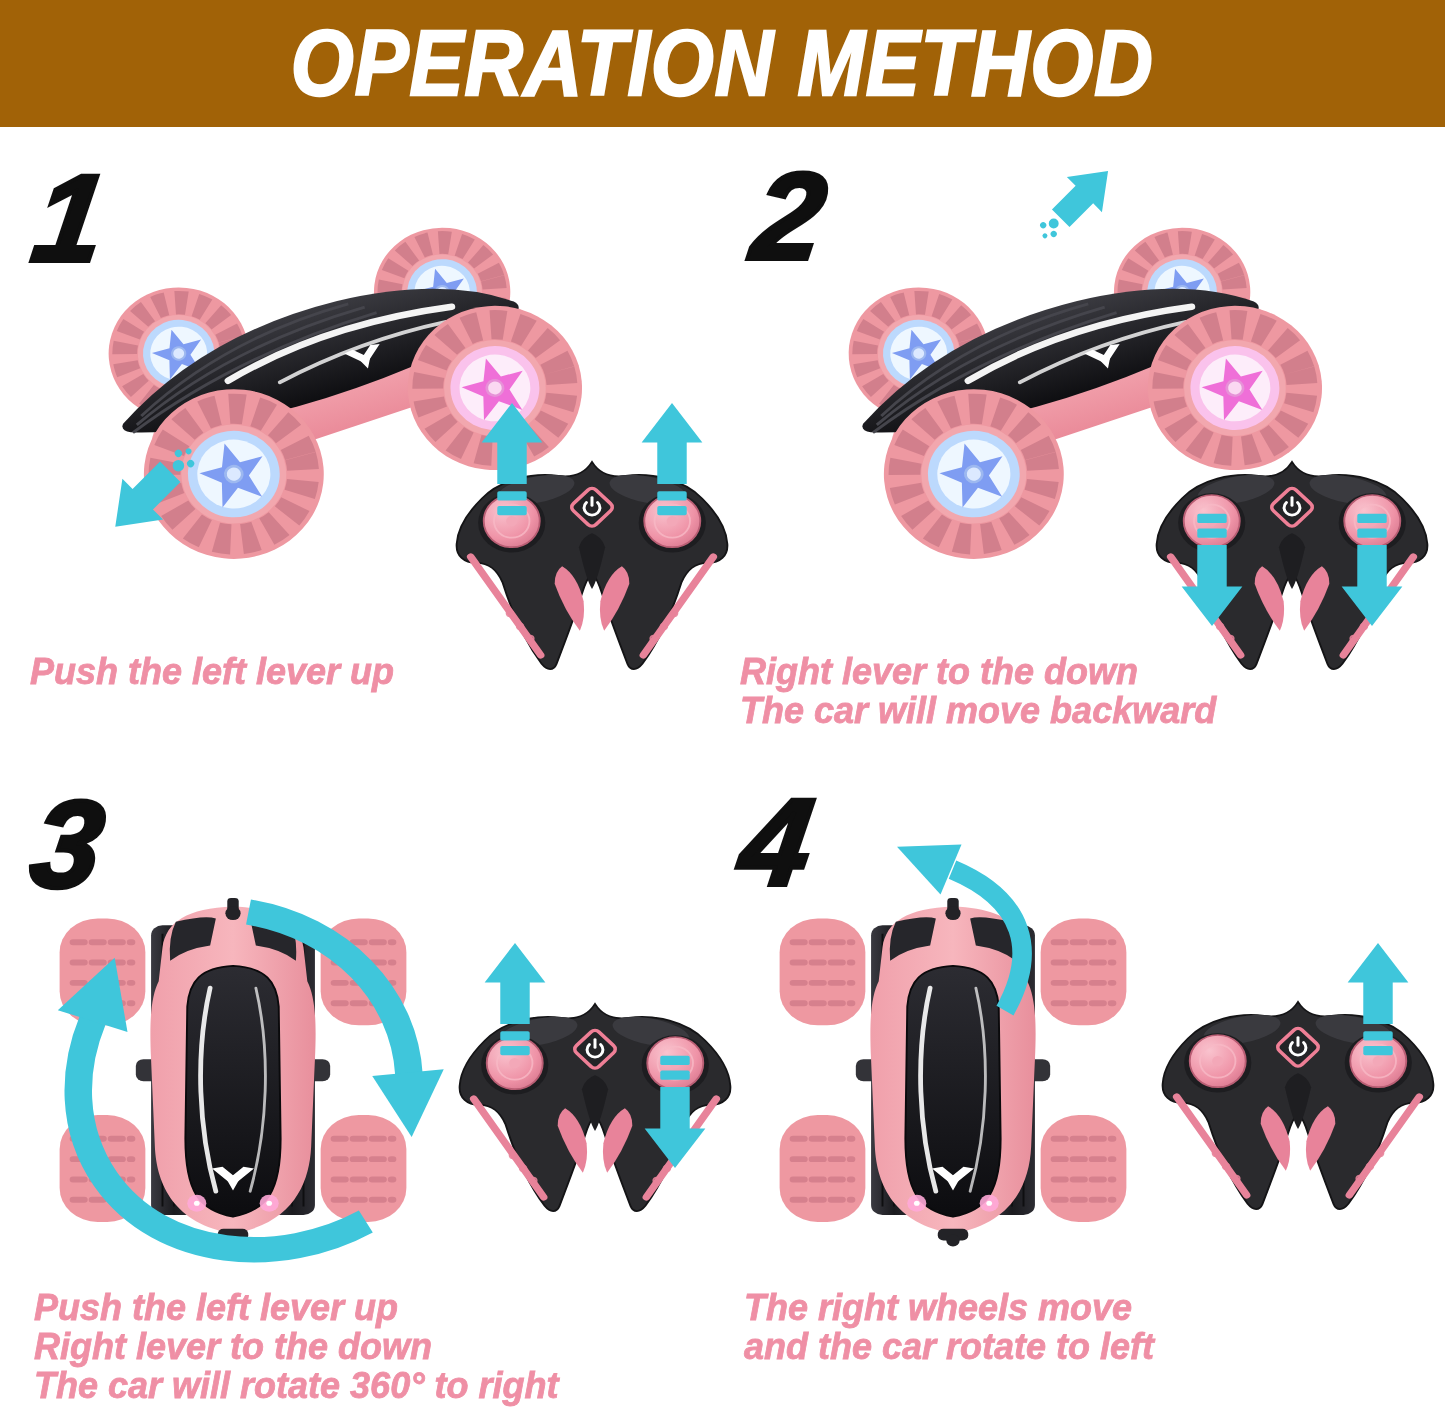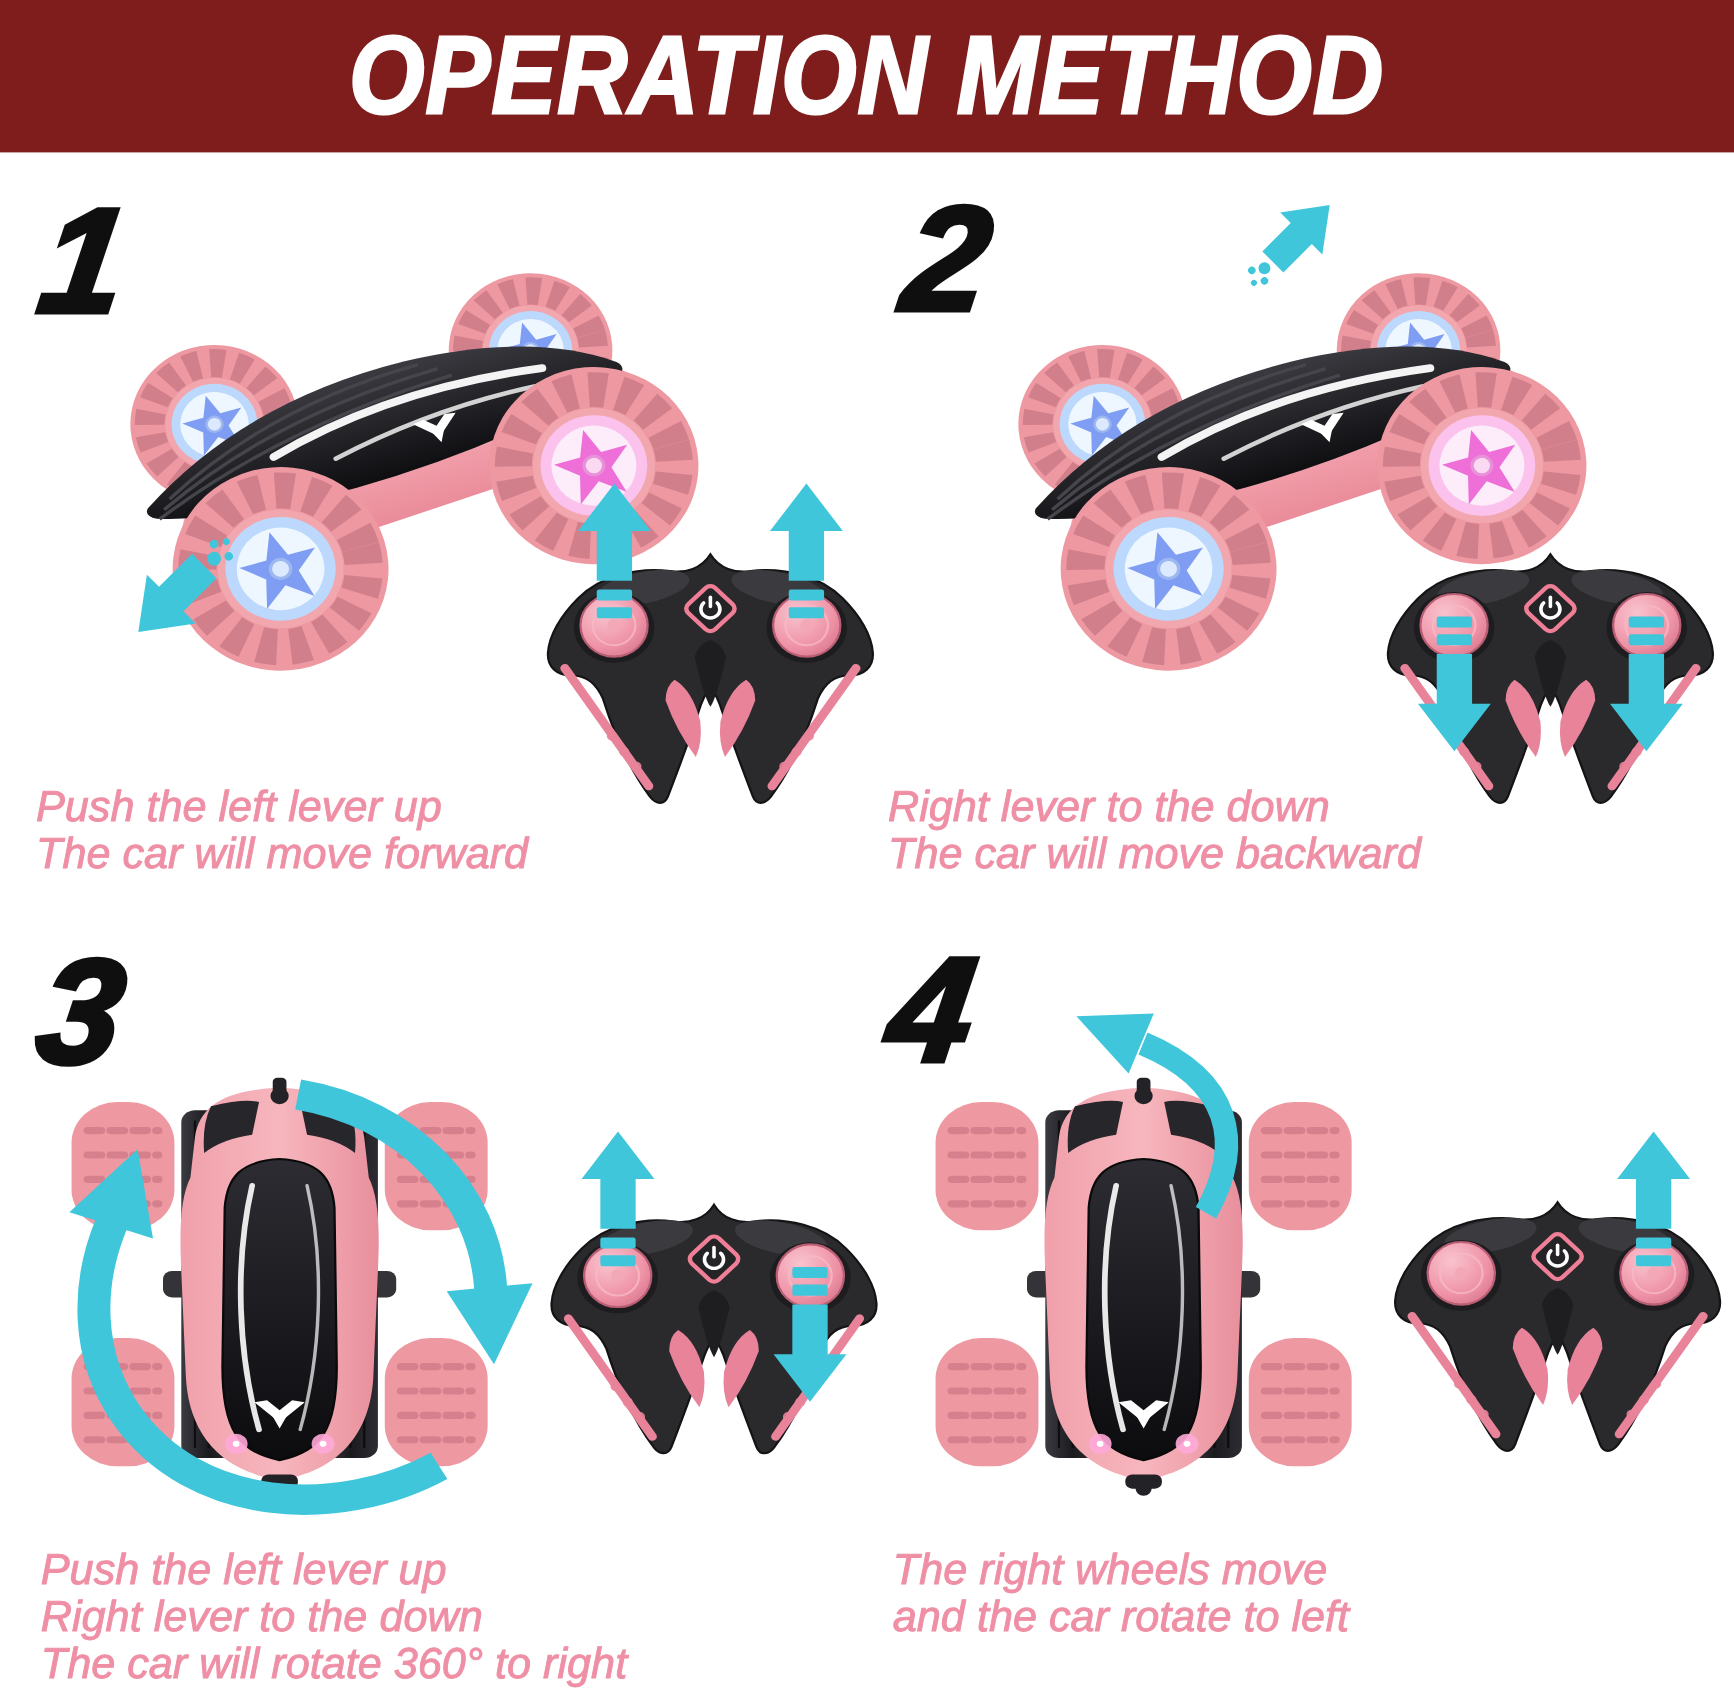--- a/index.html
+++ b/index.html
@@ -1,29 +1,29 @@
 <!DOCTYPE html>
 <html><head>
 <meta charset="utf-8">
 <style>
   html,body{margin:0;padding:0;background:#fff;}
   .page{position:relative;width:1445px;height:1414px;background:#ffffff;
         font-family:"Liberation Sans",sans-serif;overflow:hidden;}
-  .banner{position:absolute;left:0;top:0;width:100%;height:127px;background:#7f1d1d;
+  .banner{position:absolute;left:0;top:0;width:100%;height:127px;background:#a16207;
           display:flex;align-items:center;justify-content:center;}
   .banner h1{margin:0;color:#ffffff;font-size:92px;font-weight:700;font-style:italic;
              letter-spacing:1px;white-space:nowrap;transform:scaleX(.88);
              -webkit-text-stroke:2.5px #ffffff;}
   section.step{position:absolute;inset:0;}
   .abs{position:absolute;}
   svg.abs{display:block;overflow:visible;}
   .num{position:absolute;font-size:124px;line-height:1;font-weight:700;font-style:italic;
        color:#0f0f0f;-webkit-text-stroke:4px #0f0f0f;transform:skewX(-8deg);}
   .caption{position:absolute;color:#ef8fa5;font-size:36px;line-height:39px;
-           font-weight:400;font-style:italic;white-space:nowrap;
+           font-weight:700;font-style:italic;white-space:nowrap;
            -webkit-text-stroke:0.8px #ef8fa5;}
 </style>
 </head>
 <body>
 
 <svg width="0" height="0" style="position:absolute" aria-hidden="true">
 <defs>
   <linearGradient id="gBodyPink" x1="0" y1="0" x2="0" y2="1">
     <stop offset="0" stop-color="#f8b3bb"></stop>
         <stop offset="1" stop-color="#e98897"></stop>
@@ -199,21 +199,20 @@
         <use href="#controller"></use>
       </svg>
     <svg class="abs" style="left:477px;top:398px;width:70px;height:128px" viewBox="0 0 70 128">
       <use href="#arrowUp" transform="translate(35,62) scale(0.92)"></use>
       </svg>
     <svg class="abs" style="left:637px;top:398px;width:70px;height:128px" viewBox="0 0 70 128">
       <use href="#arrowUp" transform="translate(35,62) scale(0.92)"></use>
       </svg>
     <div class="caption" style="left:30px;top:652px">
       <div>Push the left lever up</div>
-      <div>The car will move forward</div>
     </div>
   </section>
 
   <section class="step">
     <div class="num" style="left:755px;top:154px">2</div>
     <svg class="abs" style="left:785px;top:196px;width:572px;height:372px" viewBox="0 0 580 400" preserveAspectRatio="none">
         <use href="#carSide"></use>
       </svg>
     <svg class="abs" style="left:1015px;top:148px;width:120px;height:110px" viewBox="0 0 120 110">
       <use href="#arrowDir" transform="translate(58,58) rotate(45) scale(0.62)"></use>

